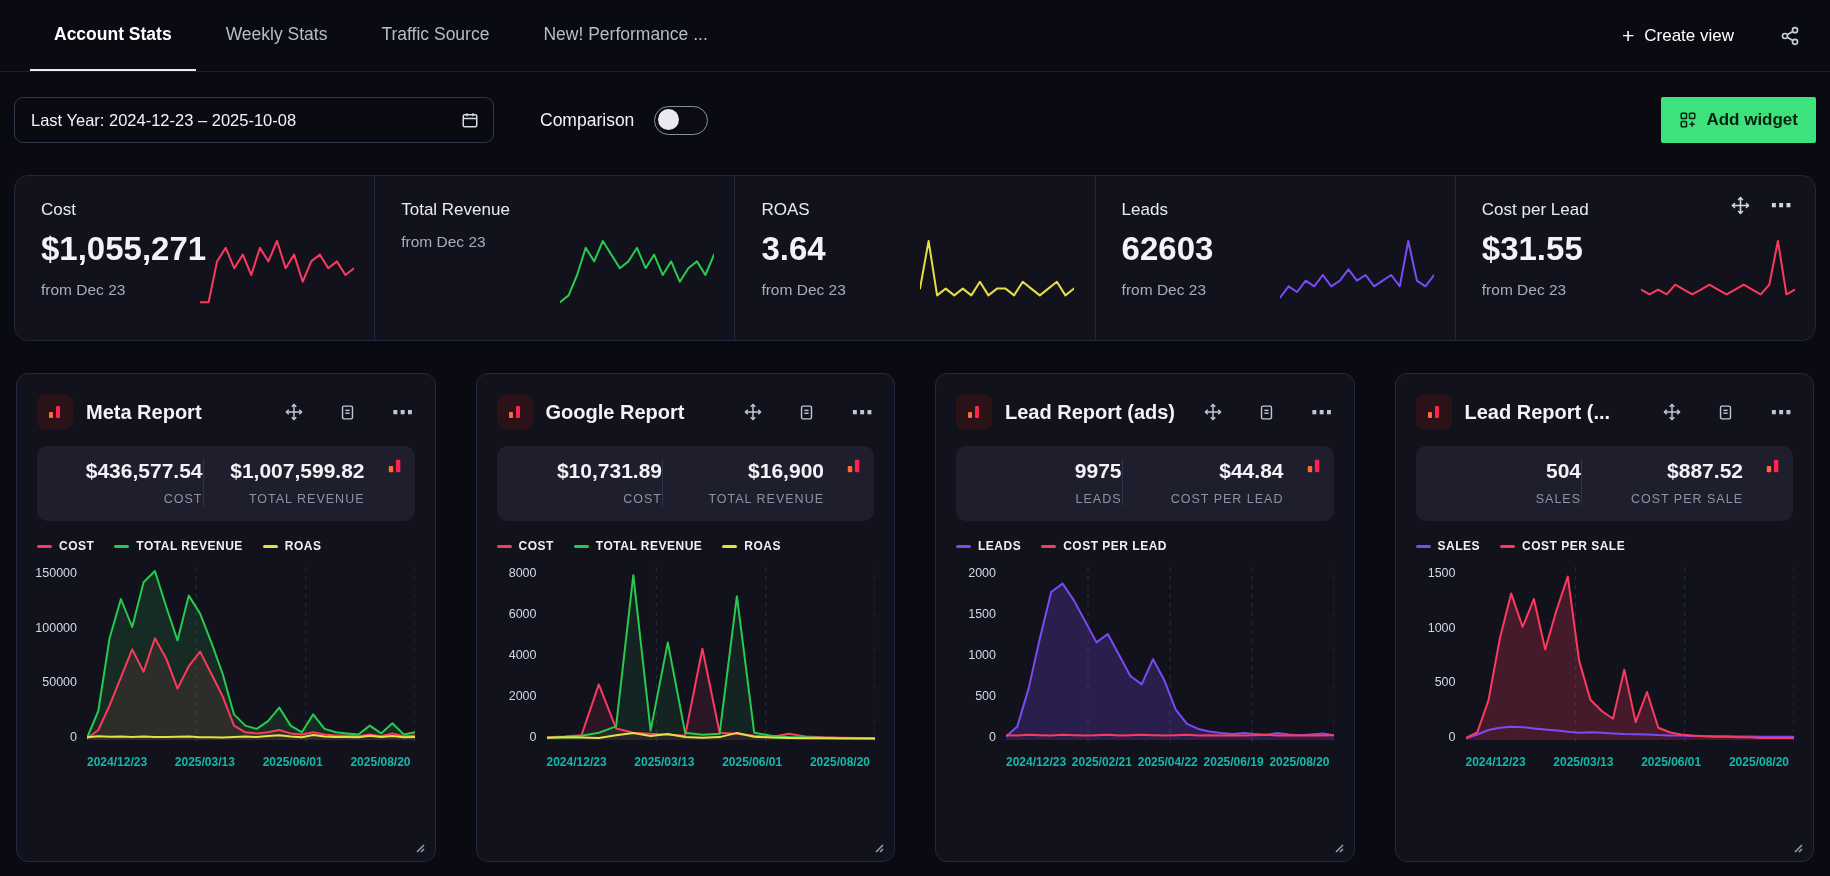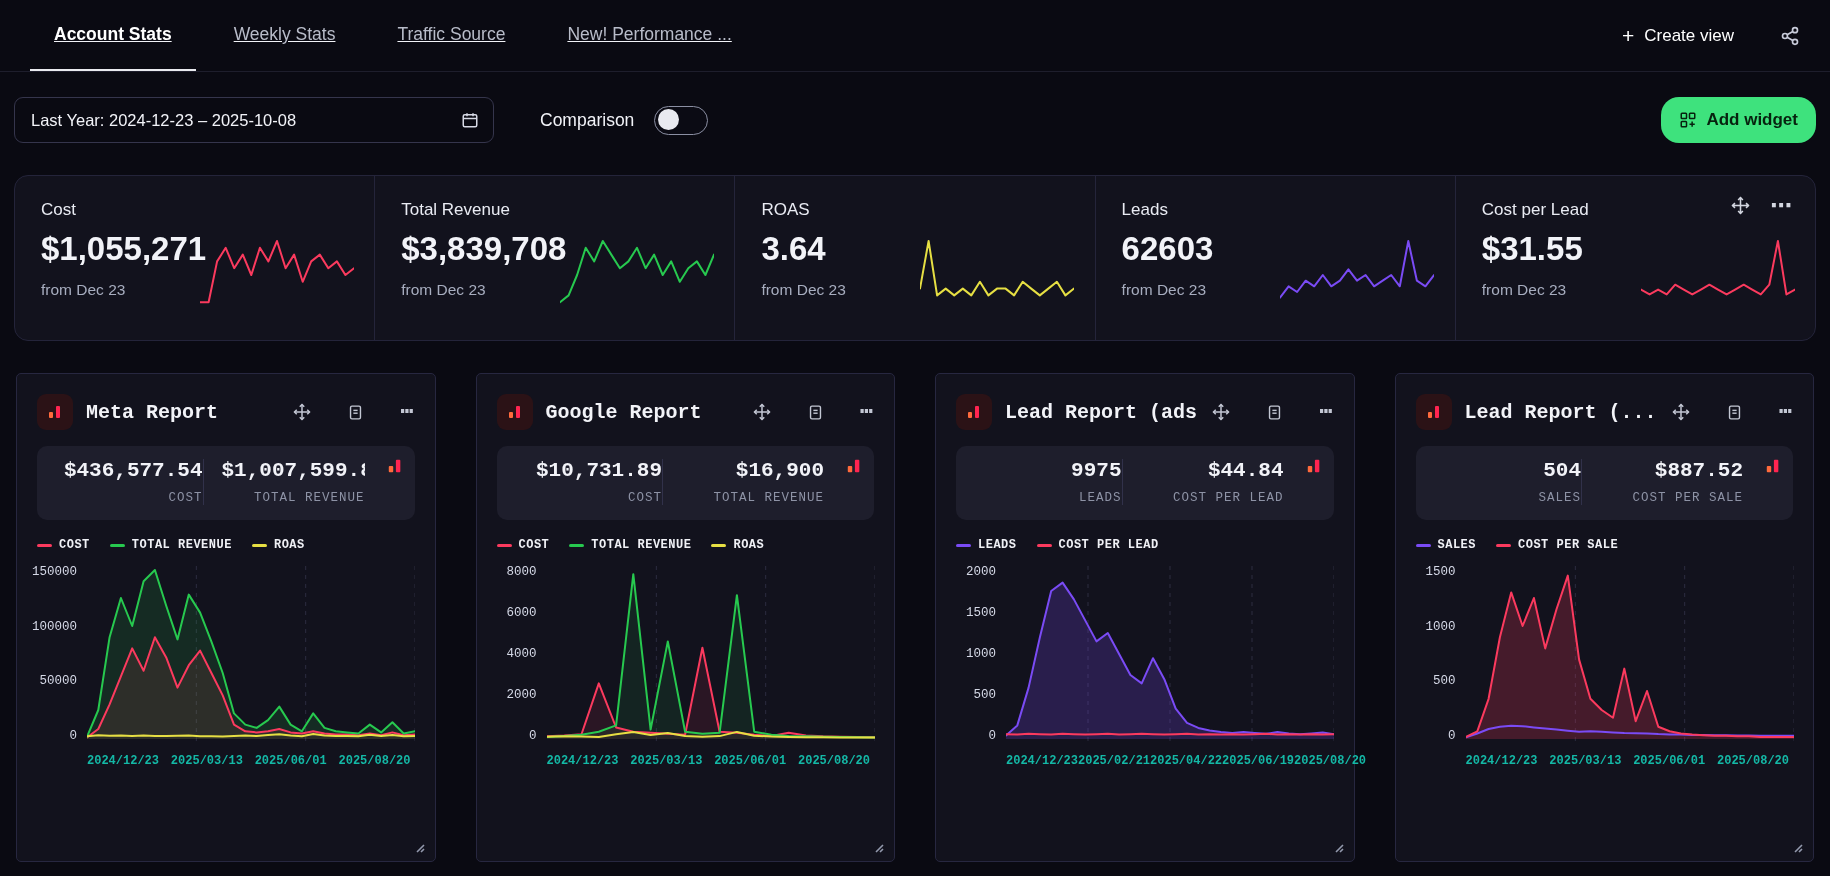--- a/index.html
+++ b/index.html
@@ -7,53 +7,53 @@
   body {
     background:#0a0a12;
     color:#f2f3f8;
     font-family:"Liberation Sans","DejaVu Sans",sans-serif;
     overflow:hidden;
   }
   .page { width:1830px; height:876px; position:relative; }
 
   
   .topbar { height:72px; display:flex; align-items:stretch; padding:0 30px; border-bottom:1px solid #1e1e2c; }
-  .tabs { display:flex; gap:14px;text-decoration:underline; }
+  .tabs { display:flex; gap:6px; }
   .tab { display:flex; align-items:center; padding:0 24px; font-size:17.5px; color:#b8bcc9; cursor:pointer; border-bottom:2px solid transparent; white-space:nowrap; }
   .tab.active { color:#ffffff; font-weight:700; border-bottom-color:#e9eaef; }
   .topbar-right { margin-left:auto; display:flex; align-items:center; gap:46px; }
   .create-view { background:none; border:none; color:#fff; font-size:17px; font-weight:500; display:flex; align-items:center; gap:10px; cursor:pointer; font-family:inherit; }
   .plus { font-size:21px; font-weight:400; line-height:1; }
   .share { color:#c9ccda; cursor:pointer; display:flex; }
 
   
   .filter-row { display:flex; align-items:center; margin:25px 14px 0; }
   .date-pill { width:480px; height:46px; border:1px solid #35354c; border-radius:9px; background:transparent; color:#f2f3f8; font-size:16.5px; display:flex; align-items:center; justify-content:space-between; padding:0 14px 0 16px; cursor:pointer; font-family:inherit; }
   .cal { color:#d7dae6; display:flex; }
   .comp-label { margin-left:46px; font-size:17.5px; }
   .toggle { margin-left:20px; width:54px; height:29px; border:1.5px solid #8b8fa3; border-radius:15px; position:relative; background:#0b0b14; cursor:pointer; }
   .knob { position:absolute; top:2.5px; left:3px; width:21px; height:21px; border-radius:50%; background:#e9eaf0; }
-  .add-widget { margin-left:auto; height:46px; border:none; border-radius:18px; padding:0 18px; display:flex; align-items:center; gap:9px; font-size:17px; font-weight:700; color:#07220f; background:#3ee27d; cursor:pointer; font-family:inherit; }
+  .add-widget { margin-left:auto; height:46px; border:none; border-radius:2px; padding:0 18px; display:flex; align-items:center; gap:9px; font-size:17px; font-weight:700; color:#07220f; background:#3ee27d; cursor:pointer; font-family:inherit; }
   .aw-icon { display:flex; }
 
   
   .kpi-strip { margin:32px 14px 0; display:flex; background:#12121d; border:1px solid #24243a; border-radius:14px; height:166px; }
   .kpi { flex:1; position:relative; padding:24px 26px; min-width:0; }
   .kpi + .kpi { border-left:1px solid #24243a; }
   .kpi-label { font-size:17px; color:#e9ebf3; font-weight:500; }
   .kpi-value { font-size:33px; font-weight:700; margin-top:10px; white-space:nowrap; }
   .kpi-sub { font-size:15.5px; color:#a7adbf; margin-top:13px; }
   .kpi-spark { position:absolute; right:20px; bottom:28px; width:43%; height:76px; }
   .kpi-spark svg { display:block; }
   .kpi-tools { position:absolute; top:20px; right:22px; display:flex; gap:20px; align-items:center; color:#d3d6e0; }
   .kpi-tools .tool { cursor:pointer; display:flex; }
 
   
   .widgets { margin:32px 16px 0; display:flex; gap:40px; }
-  .widget { flex:1; height:489px; background:#12121d; border:1px solid #272740; border-radius:5px; padding:20px 20px 0; position:relative; min-width:0;font-family:Liberation Mono, monospace; }
+  .widget { flex:1; height:489px; background:#12121d; border:1px solid #272740; border-radius:12px; padding:20px 20px 0; position:relative; min-width:0; }
   .w-head { display:flex; align-items:center; gap:13px; }
   .w-logo { width:36px; height:36px; border-radius:9px; background:#2b1216; display:flex; align-items:center; justify-content:center; flex:0 0 auto; }
   .w-title { font-size:20px; font-weight:700; flex:1; white-space:nowrap; overflow:hidden; min-width:0; }
   .w-tools { display:flex; gap:36px; align-items:center; color:#c3c7d4; flex:0 0 auto; }
   .w-tools .tool { cursor:pointer; display:flex; }
   .ell { font-size:22px; line-height:0.5; font-weight:700; letter-spacing:1px; }
 
   .w-stats { margin-top:16px; background:#1e1e2c; border-radius:10px; display:flex; padding:13px 50px 15px 16px; position:relative; }
   .stat { flex:1; min-width:0;text-align:right; }
   .stat:first-child { flex:0 0 48%; }
@@ -148,21 +148,20 @@
       <div class="kpi-value">$1,055,271</div>
       <div class="kpi-sub">from Dec 23</div>
       <div class="kpi-spark">
           <svg width="154" height="76">
             <polyline points="0,66.2 8.6,66.2 17.1,25.4 25.7,11.8 34.2,32.2 42.8,18.6 51.3,39 59.9,11.8 68.4,25.4 77,5 85.6,32.2 94.1,18.6 102.7,45.8 111.2,25.4 119.8,18.6 128.3,32.2 136.9,25.4 145.4,39 154,32.2" fill="none" stroke="#fb3a5e" stroke-width="2" stroke-linejoin="round" stroke-linecap="round"></polyline>
           </svg>
         </div>
     </div>
     <div class="kpi">
       <div class="kpi-label">Total Revenue</div>
-      <div class="kpi-value">$3,839,708</div>
       <div class="kpi-sub">from Dec 23</div>
       <div class="kpi-spark">
           <svg width="154" height="76">
             <polyline points="0,66.2 8.6,59.4 17.1,39 25.7,11.8 34.2,25.4 42.8,5 51.3,18.6 59.9,32.2 68.4,25.4 77,11.8 85.6,32.2 94.1,18.6 102.7,39 111.2,25.4 119.8,45.8 128.3,32.2 136.9,25.4 145.4,39 154,18.6" fill="none" stroke="#27c94f" stroke-width="2" stroke-linejoin="round" stroke-linecap="round"></polyline>
           </svg>
         </div>
     </div>
     <div class="kpi">
       <div class="kpi-label">ROAS</div>
       <div class="kpi-value">3.64</div>

